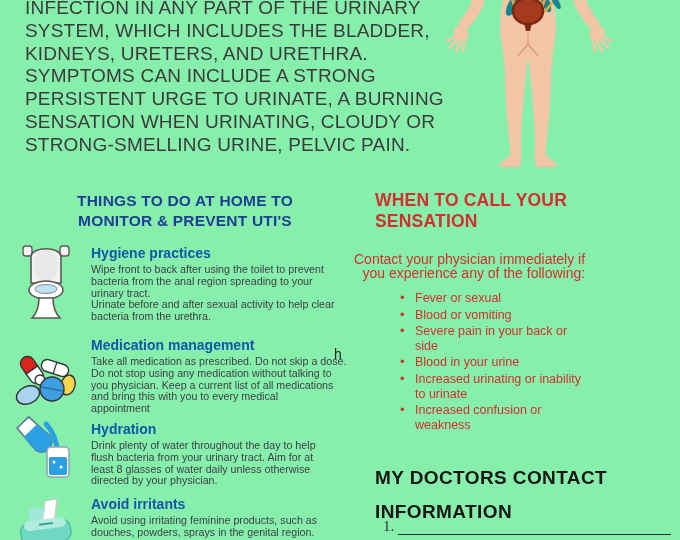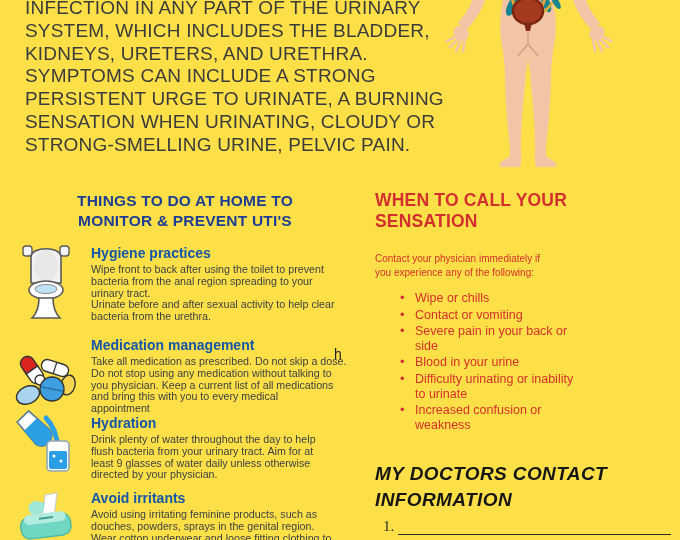--- a/index.html
+++ b/index.html
@@ -1,50 +1,50 @@
 <!DOCTYPE html>
 <html><head>
 <meta charset="utf-8">
 <style>
   html,body{margin:0;padding:0;background:#fff;}
-  #page{position:relative;width:680px;height:540px;background:#fde047;overflow:hidden;
+  #page{position:relative;width:680px;height:540px;background:#86efac;overflow:hidden;
         font-family:"Liberation Sans",sans-serif;}
   .pre{white-space:pre-line;}
 
   
   #intro-text{position:absolute;left:25px;top:-3px;width:445px;
     font-size:19px;line-height:22.8px;letter-spacing:0.2px;color:#3b3b3b;}
 
   
   #body-illu{position:absolute;left:440px;top:0;width:200px;height:175px;}
 
   
   #home-heading{position:absolute;left:18px;top:191px;width:334px;text-align:center;
     font-size:15.5px;font-weight:bold;line-height:19.5px;color:#1d3e94;letter-spacing:0.2px;}
   #home-sections{position:absolute;left:15px;top:242px;width:360px;display:flex;flex-direction:column;}
   .section{display:flex;align-items:flex-end;}
   .section .icon-wrap{width:62px;flex:0 0 62px;margin-right:14px;display:flex;justify-content:center;}
   .sec-title{font-size:14px;font-weight:bold;color:#1456a8;margin:0 0 3px 0;}
   .sec-text{font-size:10.7px;line-height:11.8px;color:#3d4145;margin:0;width:290px;}
-  .m1{margin-bottom:14px;} .m2{margin-bottom:0;} .m3{margin-bottom:9px;}
+  .m1{margin-bottom:14px;} .m2{margin-bottom:6px;} .m3{margin-bottom:9px;}
   .it-toilet{margin-top:-1px;} .it-pills{margin-top:1px;} .it-water{margin-top:-19px;} .it-wipes{margin-top:-7px;}
 
   #stray-h{position:absolute;left:334px;top:346px;font-size:14px;color:#222;}
 
   
   #phys-heading{position:absolute;left:375px;top:190px;font-size:17.5px;font-weight:bold;
     line-height:21px;color:#d32f2f;letter-spacing:0.2px;}
-  #phys-intro{position:absolute;left:375px;top:252px;font-size:10px;line-height:14px;color:#d3302d;}
+  #phys-intro{position:absolute;left:354px;top:252px;font-size:14px;line-height:14px;color:#d3302d;text-align:right;}
   #symptom-list{position:absolute;left:398px;top:291px;width:210px;margin:0;padding:0;list-style:none;}
   #symptom-list li{position:relative;padding-left:17px;font-size:12.5px;line-height:14.6px;
     color:#d3302d;margin-bottom:2px;}
   #symptom-list li::before{content:"•";position:absolute;left:2px;top:0;color:#d3302d;font-size:13px;}
 
   #contact-heading{position:absolute;left:375px;top:461px;font-size:19px;font-weight:bold;
-    line-height:26px;color:#161616;letter-spacing:0.4px;font-style:italic;}
+    line-height:34px;color:#161616;letter-spacing:0.4px;}
   #contact-line{position:absolute;left:383px;top:518px;width:288px;display:flex;align-items:flex-end;
     font-family:"Liberation Serif",serif;font-size:15px;color:#2e2e2e;}
   #contact-line .blank{flex:1;border-bottom:1.4px solid #2e2e2e;height:15px;margin-left:4px;}
 </style>
 </head>
 <body>
 
 <div id="page">
 
   <div id="intro-text" class="pre">INFECTION IN ANY PART OF THE URINARY
@@ -166,21 +166,21 @@
           <rect x="32" y="32" width="22" height="30" rx="4" fill="#ffffff" stroke="#90a6b5" stroke-width="1.6"></rect>
           <rect x="34" y="42" width="18" height="18" rx="2" fill="#2b9fe3"></rect>
           <circle cx="39" cy="47" r="1.5" fill="#ffffff"></circle>
           <circle cx="46" cy="52" r="1.5" fill="#ffffff"></circle>
         </svg>
       </div>
       <div>
         <div class="sec-title">Hydration</div>
         <p class="sec-text pre">Drink plenty of water throughout the day to help
 flush bacteria from your urinary tract. Aim for at
-least 9 glasses of water daily unless otherwise
+least 8 glasses of water daily unless otherwise
 directed by your physician.</p>
       </div>
     </div>
 
     <div class="section">
       <div class="icon-wrap it-wipes">
         <svg width="62" height="56" viewBox="0 0 62 56">
           <path d="M30,6 L42,4 L39,28 L27,30 Z" fill="#ffffff" stroke="#cccccc" stroke-width="1.2"></path>
           <path d="M22,12 C16,12 12,17 14,22 C16,27 24,27 28,23 L30,14 Z" fill="#9fe8d8"></path>
           <g transform="rotate(-7 31 38)">
@@ -202,26 +202,26 @@
   </div>
 
   <div id="stray-h">h</div>
 
   <div id="phys-heading" class="pre">WHEN TO CALL YOUR
 SENSATION</div>
   <div id="phys-intro" class="pre">Contact your physician immediately if
 you experience any of the following:</div>
 
   <ul id="symptom-list">
-    <li class="pre">Wipe or chills</li>
-    <li class="pre">Contact or vomiting</li>
+    <li class="pre">Fever or sexual</li>
+    <li class="pre">Blood or vomiting</li>
     <li class="pre">Severe pain in your back or
 side</li>
     <li class="pre">Blood in your urine</li>
-    <li class="pre">Difficulty urinating or inability
+    <li class="pre">Increased urinating or inability
 to urinate</li>
     <li class="pre">Increased confusion or
 weakness</li>
   </ul>
 
   <div id="contact-heading" class="pre">MY DOCTORS CONTACT
 INFORMATION</div>
 
   <div id="contact-line">
     <span>1.</span>

